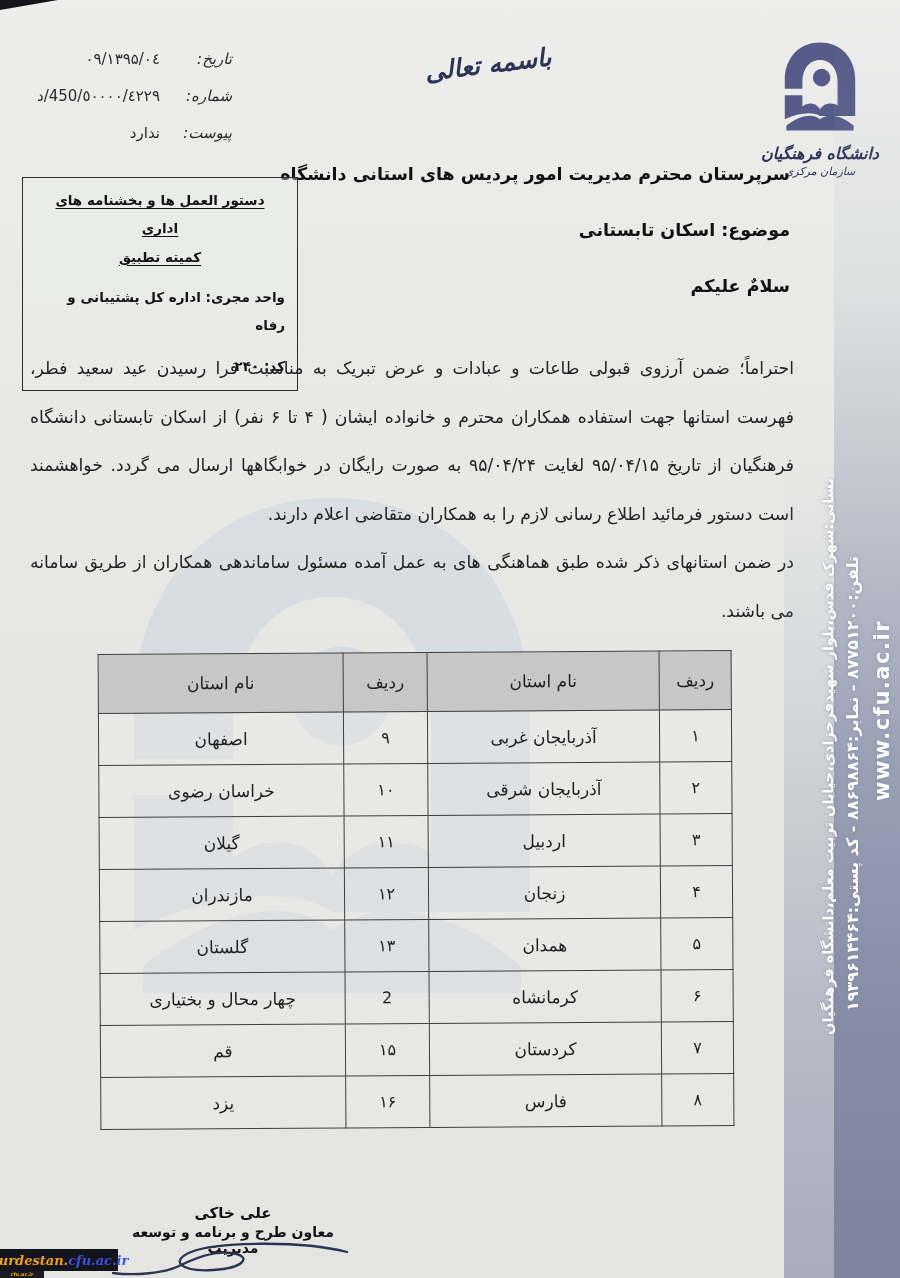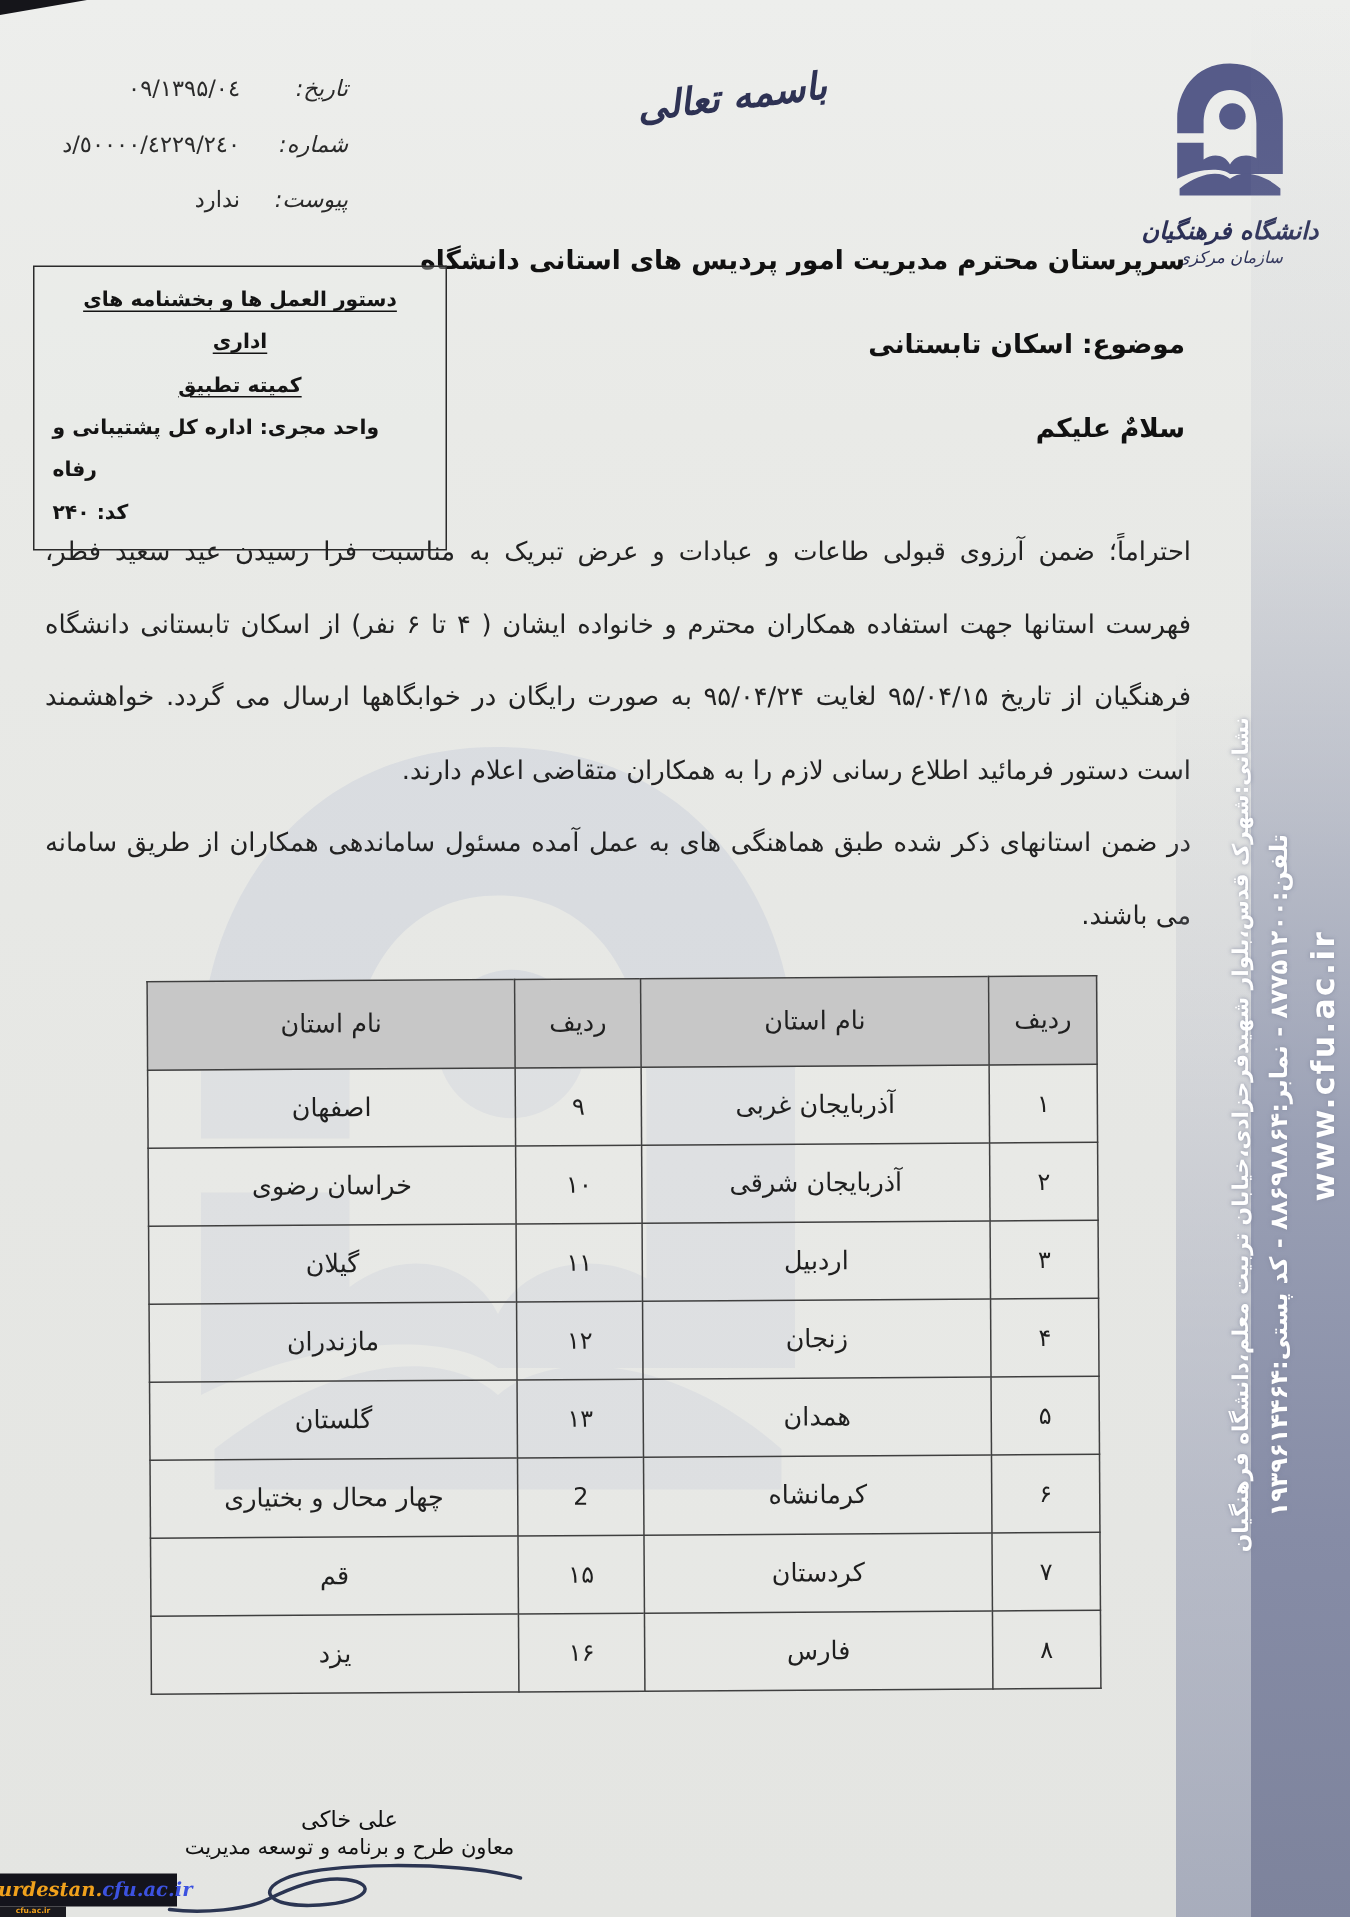--- a/index.html
+++ b/index.html
@@ -29,37 +29,37 @@
     font-size:11px;color:#2c3057;margin-top:2px;}
   
   .recipient-block{position:absolute;right:110px;top:152px;text-align:right;
     font-weight:bold;font-size:17.5px;color:#111;}
   .recipient-block .rline{height:56px;line-height:44px;}
   
   .compliance-box{position:absolute;left:22px;top:177px;width:250px;
     border:1.7px solid #2b2b2b;padding:8px 12px 10px;background:rgba(236,237,234,.35);
     font-size:13.5px;font-weight:bold;color:#141414;line-height:2.1;}
   .cb-center{text-align:center;text-decoration:underline;text-underline-offset:3px;}
-  .cb-line{text-align:left;}
+  .cb-line{text-align:right;margin-top:12px;}
   
   .watermark{position:absolute;left:62px;top:462px;opacity:0.16;pointer-events:none;}
   
   .body-text{position:absolute;right:106px;left:30px;top:344px;
     font-size:17.2px;line-height:48.5px;text-align:justify;color:#222;}
   .body-text p{margin:0;}
   
   .ptable{position:absolute;right:167px;top:652px;border-collapse:collapse;
     transform:rotate(-0.35deg);background:rgba(238,239,236,.25);}
   .ptable th,.ptable td{border:1.7px solid #3f3f3f;text-align:center;vertical-align:middle;}
   .ptable th{background:#c7c7c7;height:56px;font-weight:normal;font-size:17px;}
   .ptable td{height:49px;font-size:17px;}
   .ptable td.num{font-size:16px;}
   
   .signature{position:absolute;left:118px;top:1204px;width:230px;text-align:center;
-    font-weight:normal;color:#111;}
+    font-weight:bold;color:#111;}
   .sig-name{font-size:15px;}
   .sig-title{font-size:14px;margin-top:2px;}
   .sig-squiggle{position:absolute;left:95px;top:1240px;}
   
   .strip-outer{position:absolute;right:0;top:0;width:66px;height:100%;
     background:linear-gradient(180deg,rgba(165,170,188,0) 0%,rgba(165,170,188,.15) 22%,
       rgba(152,158,180,.5) 40%,rgba(140,147,172,.85) 60%,#868ca6 80%,#7d839c 100%);}
   .strip-inner{position:absolute;right:64px;top:0;width:52px;height:100%;
     background:linear-gradient(180deg,rgba(158,163,184,0) 35%,rgba(158,163,184,.25) 55%,
       rgba(148,154,178,.55) 78%,rgba(142,149,172,.7) 100%);}
@@ -90,21 +90,21 @@
 
   <div class="bismillah">باسمه تعالی</div>
 
   <div class="meta">
     <div class="meta-row">
       <span class="meta-label">تاریخ:</span>
       <span class="meta-value">۱۳۹۵/۰٤/۰۹</span>
     </div>
     <div class="meta-row">
       <span class="meta-label">شماره:</span>
-      <span class="meta-value">٥٠٠٠٠/٤٢٢٩/٢٤٠/د</span>
+      <span class="meta-value">٥٠٠٠٠/٤٢٢٩/450/د</span>
     </div>
     <div class="meta-row">
       <span class="meta-label">پیوست:</span>
       <span class="meta-value">ندارد</span>
     </div>
   </div>
 
   <div class="logo-block">
     <svg width="96" height="104" viewBox="0 0 120 130" aria-hidden="true">
       <g fill="#565b89">

